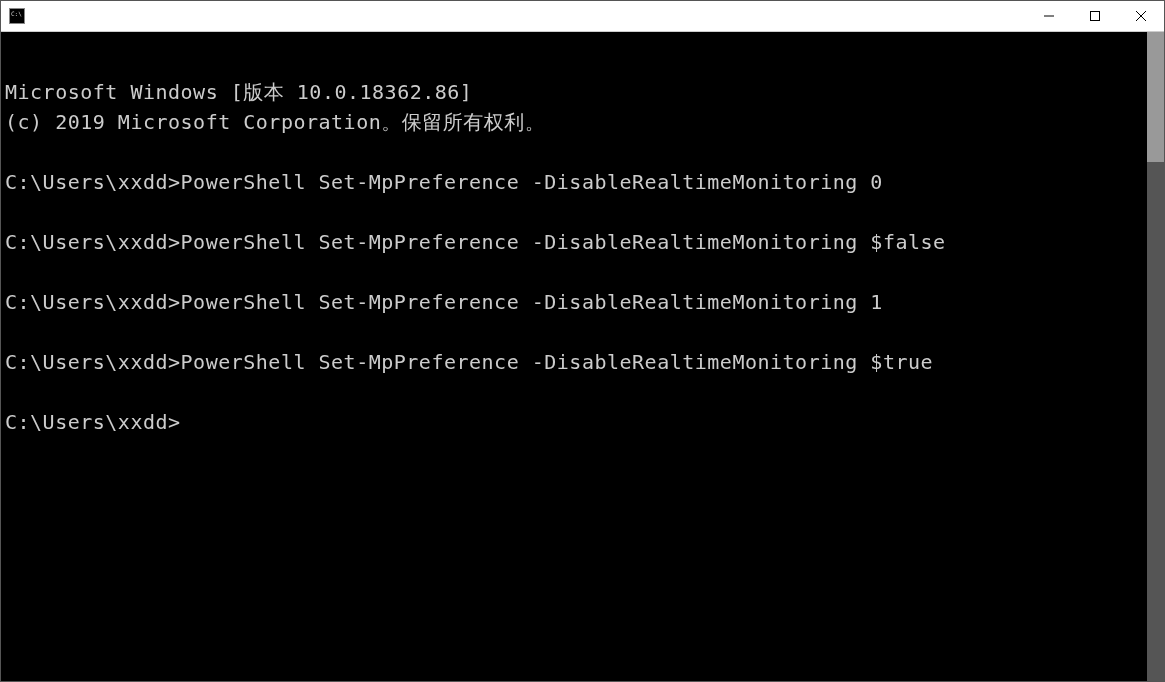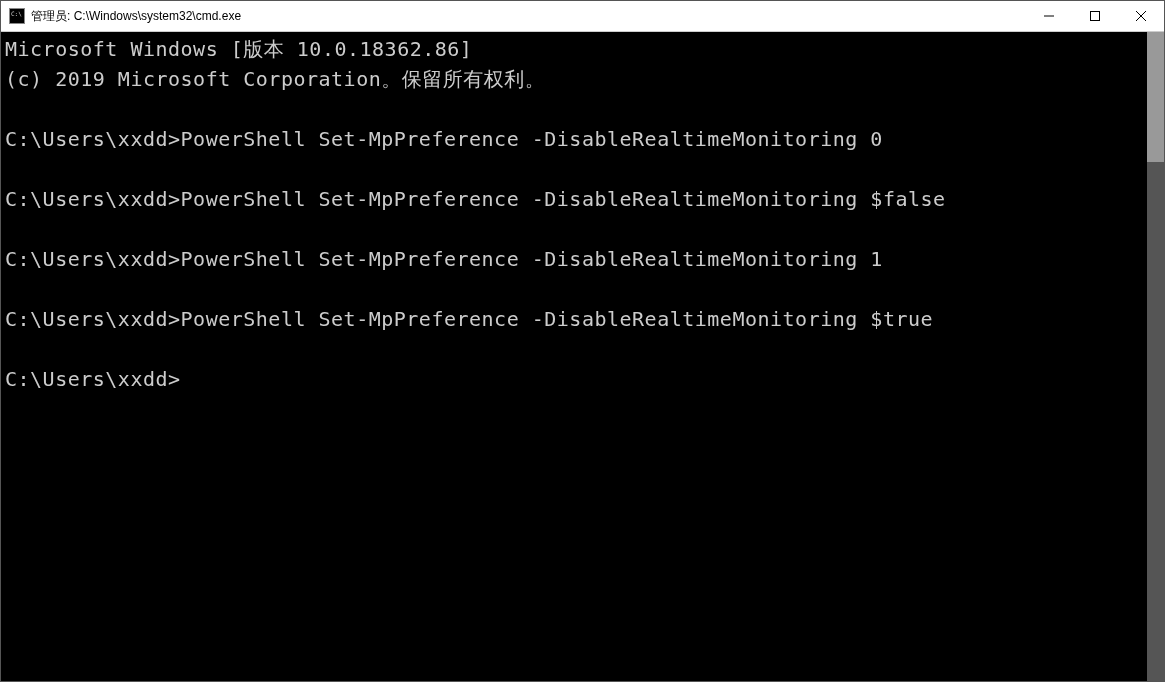--- a/index.html
+++ b/index.html
@@ -82,20 +82,21 @@
       font-family: "NSimSun", "SimSun", Consolas, monospace;
       font-size: 20px;
       line-height: 30px;
       padding: 2px 4px;
       overflow-y: auto;
       position: relative;
       letter-spacing: 0.5px;
     }
     .terminal-content {
       white-space: pre;
+      margin-top: 43px;
     }
     .scrollbar {
       position: absolute;
       right: 0;
       top: 0;
       width: 17px;
       height: 100%;
       background: #555;
     }
     .scrollbar-thumb {
@@ -107,21 +108,20 @@
       background: #999;
     }
   </style>
 </head>
 <body>
 
 <div class="window">
   <div class="titlebar">
     <div class="titlebar-left">
       <div class="app-icon"></div>
-      <span class="title-text">管理员: C:\Windows\system32\cmd.exe</span>
     </div>
     <div class="titlebar-right">
       <button class="titlebar-btn">
         <svg width="10" height="10" viewBox="0 0 10 10">
           <line x1="0" y1="5" x2="10" y2="5" stroke="#000" stroke-width="1"></line>
         </svg>
       </button>
       <button class="titlebar-btn">
         <svg width="10" height="10" viewBox="0 0 10 10">
           <rect x="0.5" y="0.5" width="9" height="9" fill="none" stroke="#000" stroke-width="1"></rect>

